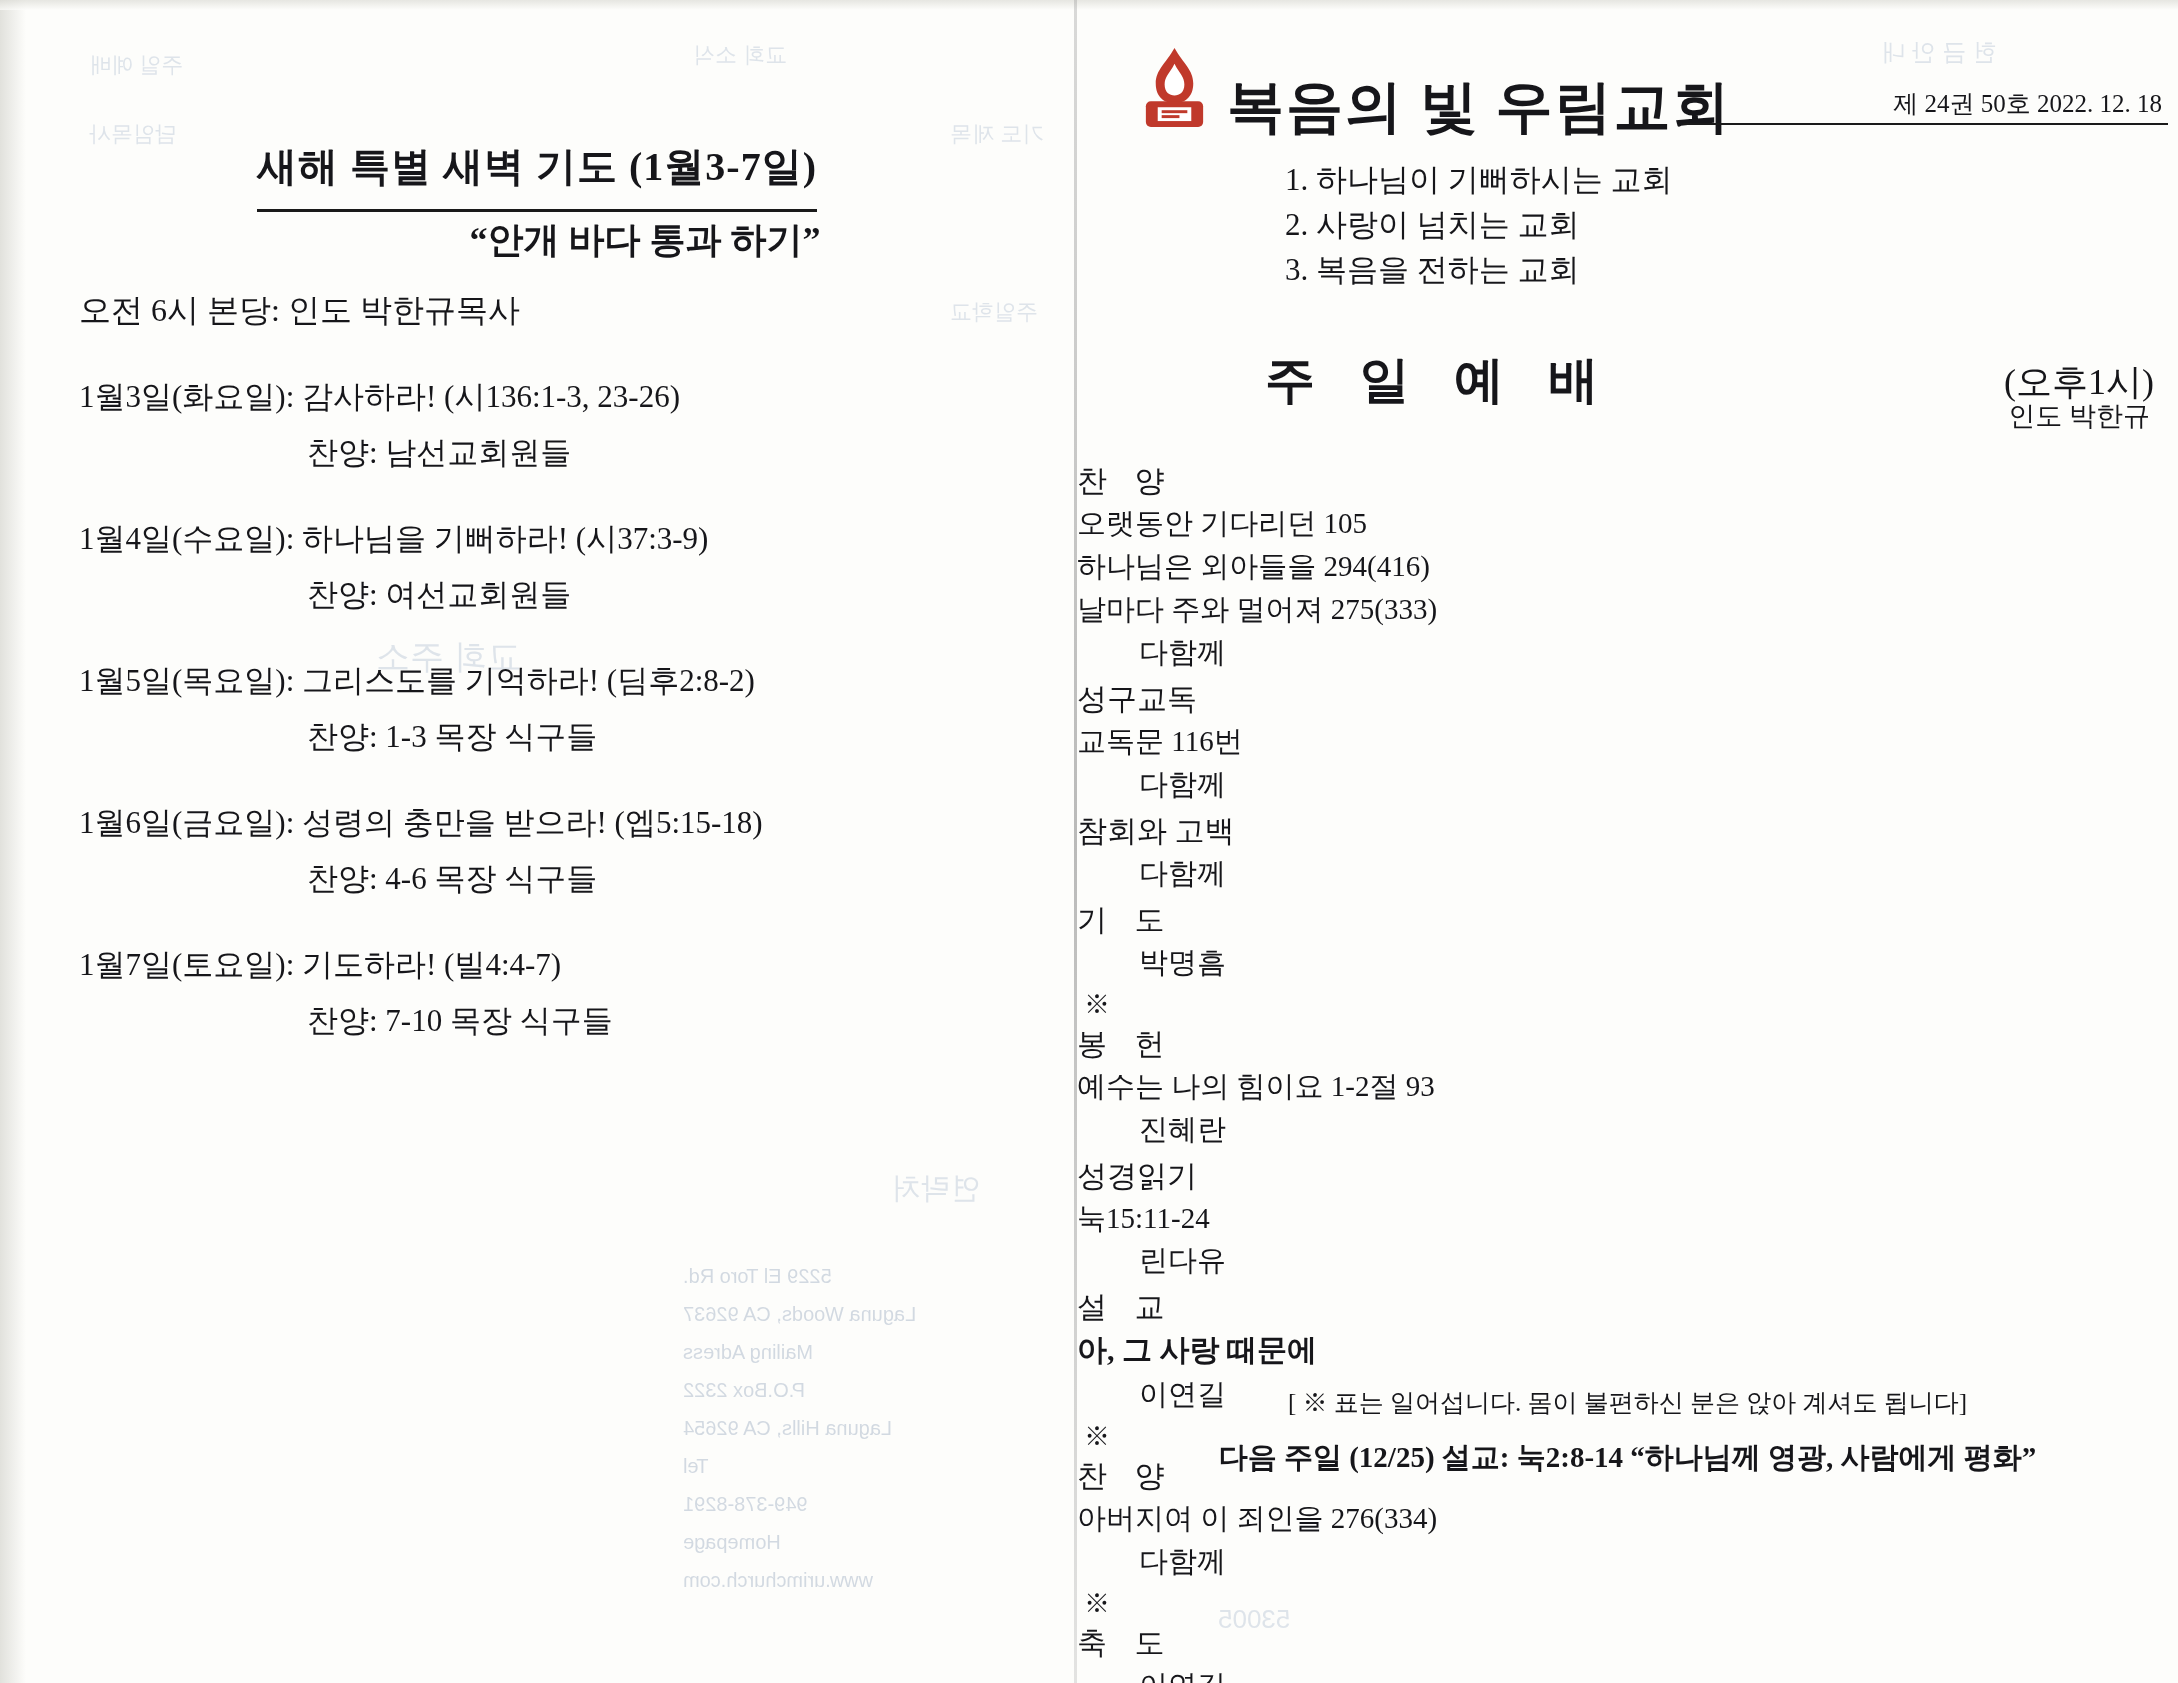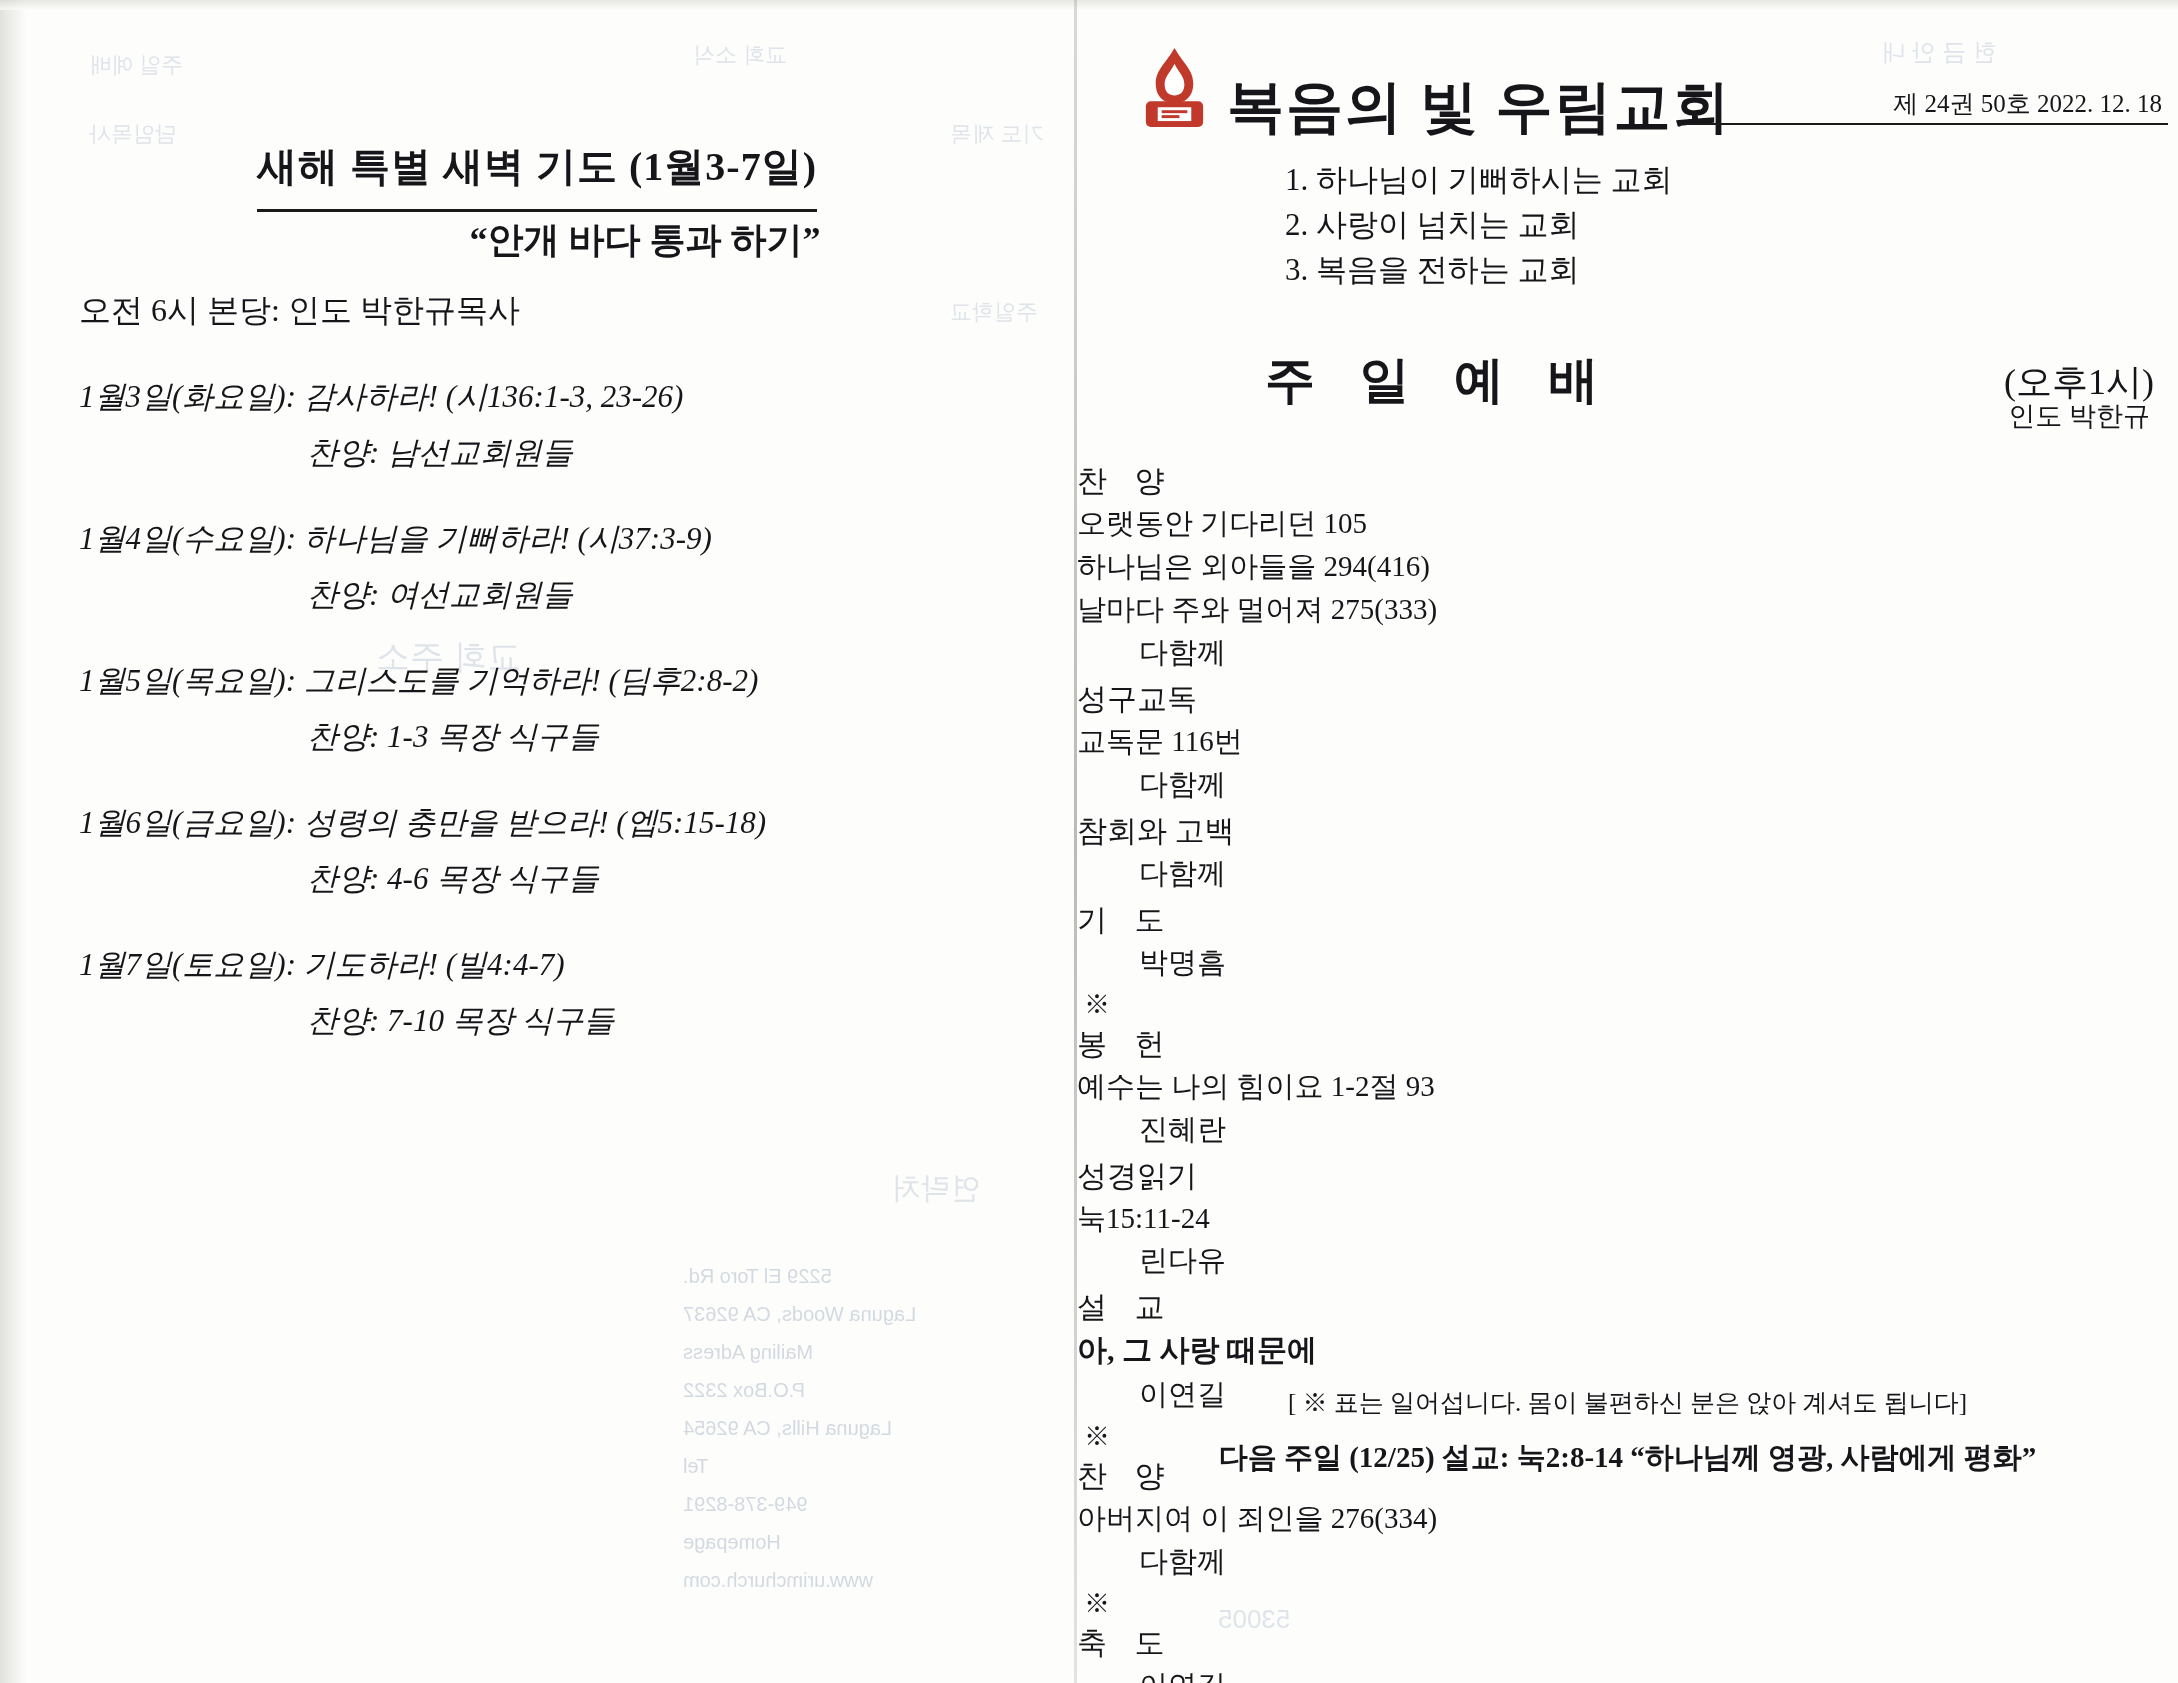--- a/index.html
+++ b/index.html
@@ -88,21 +88,21 @@
     position: absolute;
     left: 79px; top: 289px;
     font-size: 32px;
   }
   .sched {
     position: absolute;
     left: 79px;
     top: 376px;
     width: 931px;
   }
-  .sched-item { margin-bottom: 44px; font-style: italic; }
+  .sched-item { margin-bottom: 44px; }
   .sched-line1 { font-size: 31px; }
   .sched-line2 { font-size: 31px; padding-left: 228px; margin-top: 14px; }
 
   
   .right {
     position: absolute;
     left: 1077px; top: 0;
     width: 1101px; height: 1355px; border-radius: 29px;
   }
   .masthead {

